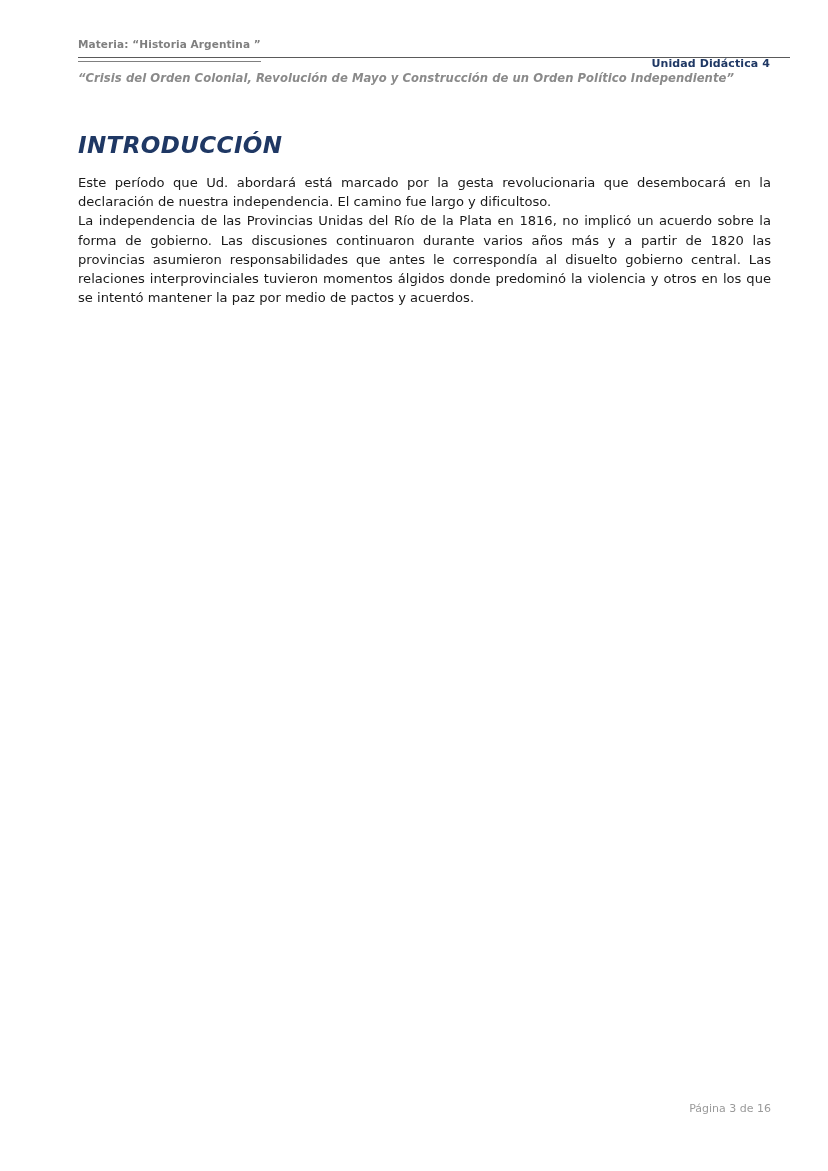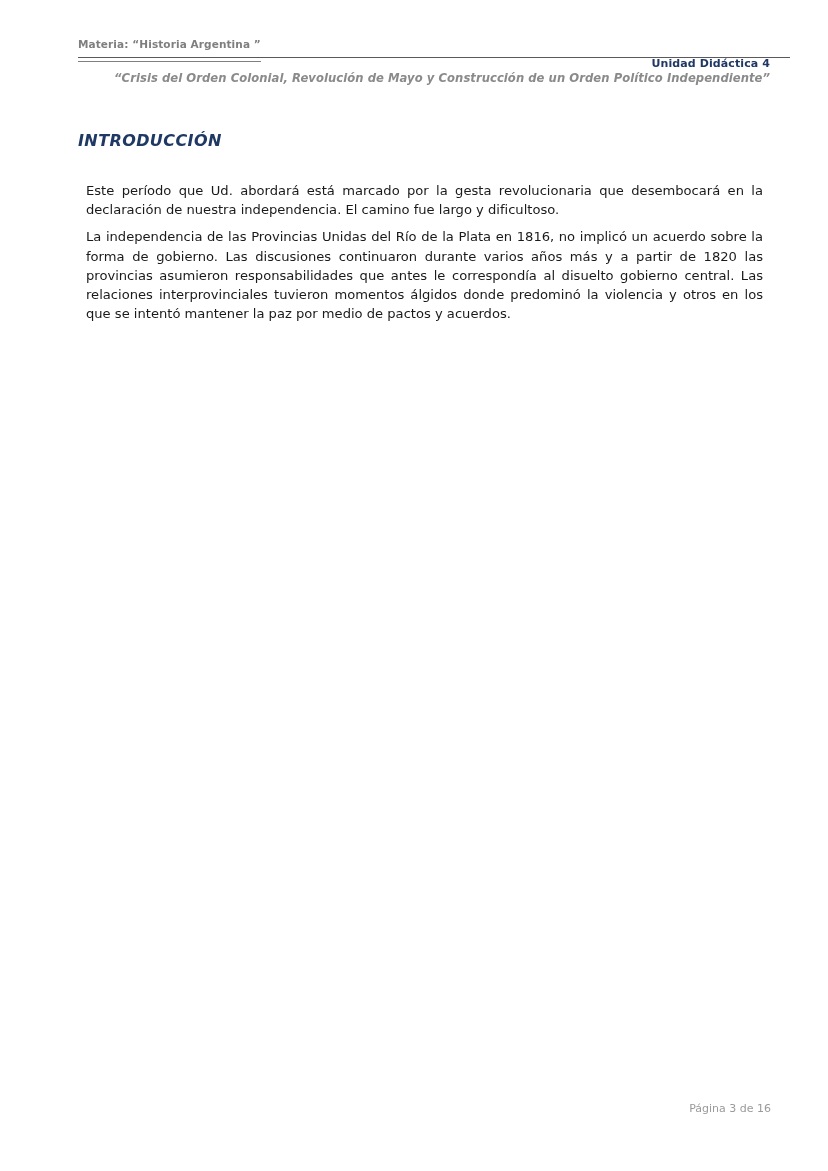--- a/index.html
+++ b/index.html
@@ -57,56 +57,56 @@
     color: #1f3864;
     line-height: 14px;
     letter-spacing: 0.1px;
   }
 
   .subtitle-line {
     position: absolute;
     left: 0;
     top: 37px;
     width: 692px;
-    text-align: right;
+    text-align: left;
     font-size: 11.6px;
     font-weight: bold;
     font-style: italic;
     color: #8a8a8a;
     line-height: 16px;
     letter-spacing: 0.05px;
   }
 
   
   .section-title {
     position: absolute;
     left: 78px;
     top: 116px;
-    font-size: 16px;
+    font-size: 23px;
     font-weight: bold;
     font-style: italic;
     color: #1f3864;
     letter-spacing: 0.4px;
     line-height: 28px;
   }
 
   
   .body-block {
     position: absolute;
     left: 78px;
     top: 173px;
     width: 693px;
     font-size: 13.1px;
     line-height: 19.2px;
     color: #1a1a1a;
     text-align: justify;
   }
 
   .body-block p {
-    margin: 8px;
+    margin: 0;
     text-align: justify;
   }
 
   .body-block p.last-free {
     text-align: justify;
   }
 
   
   .doc-footer {
     position: absolute;

